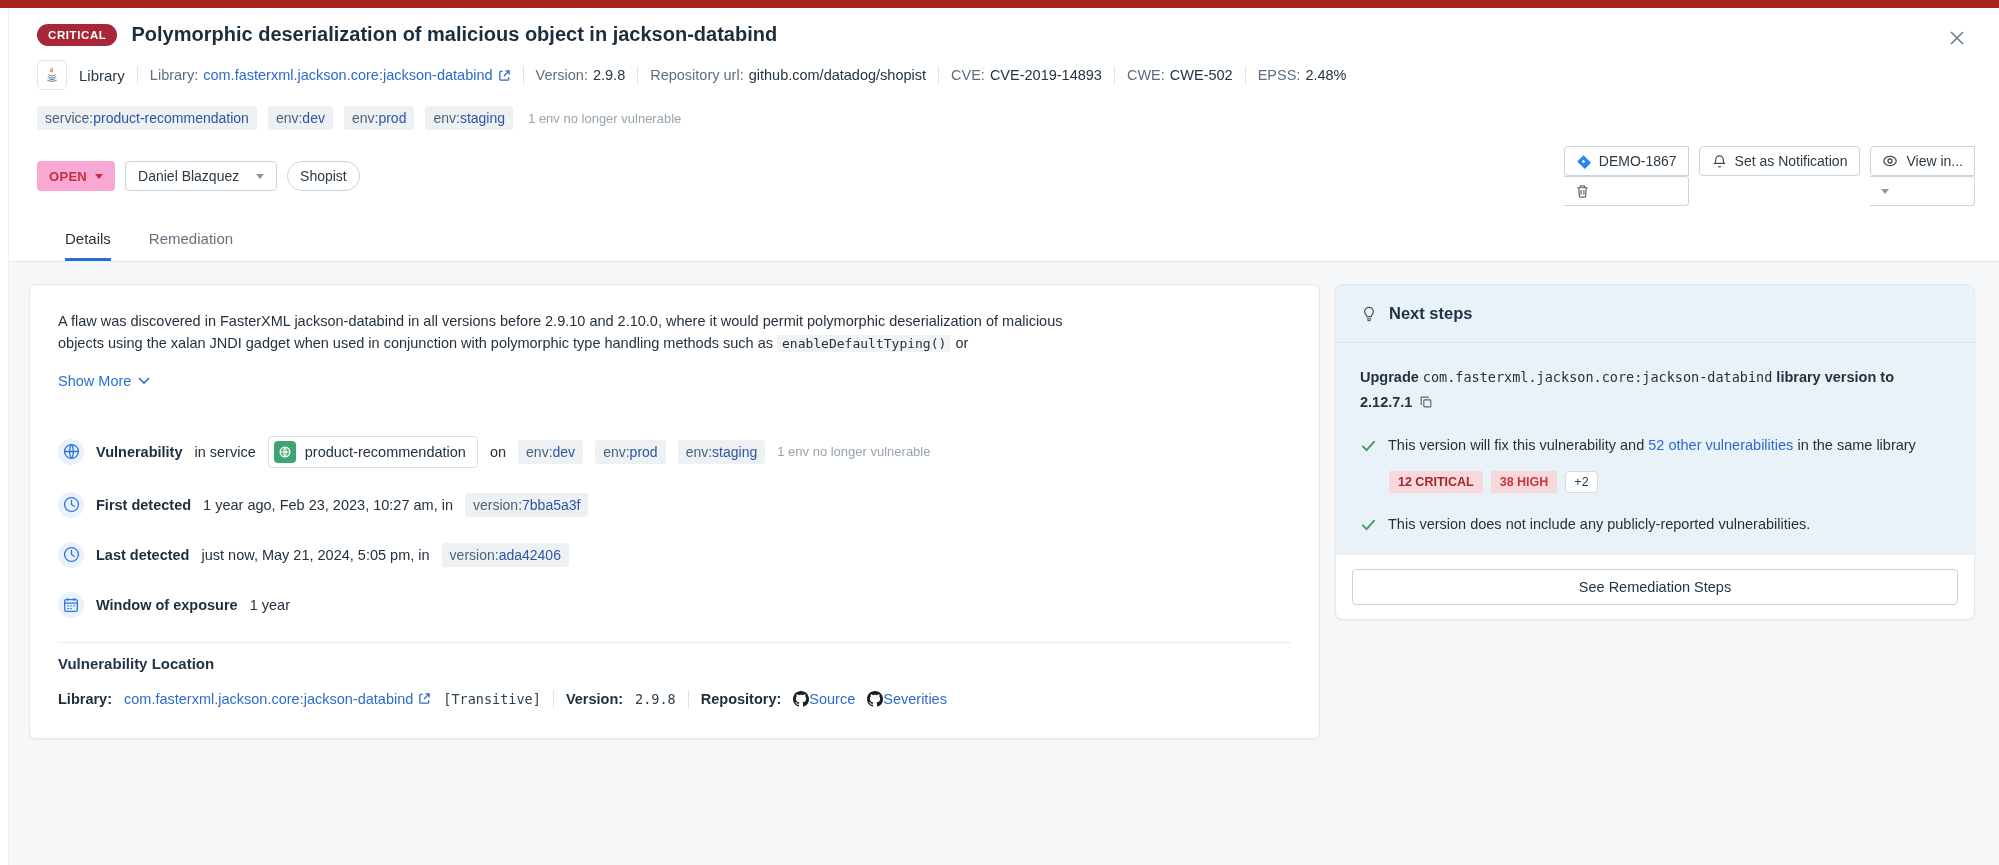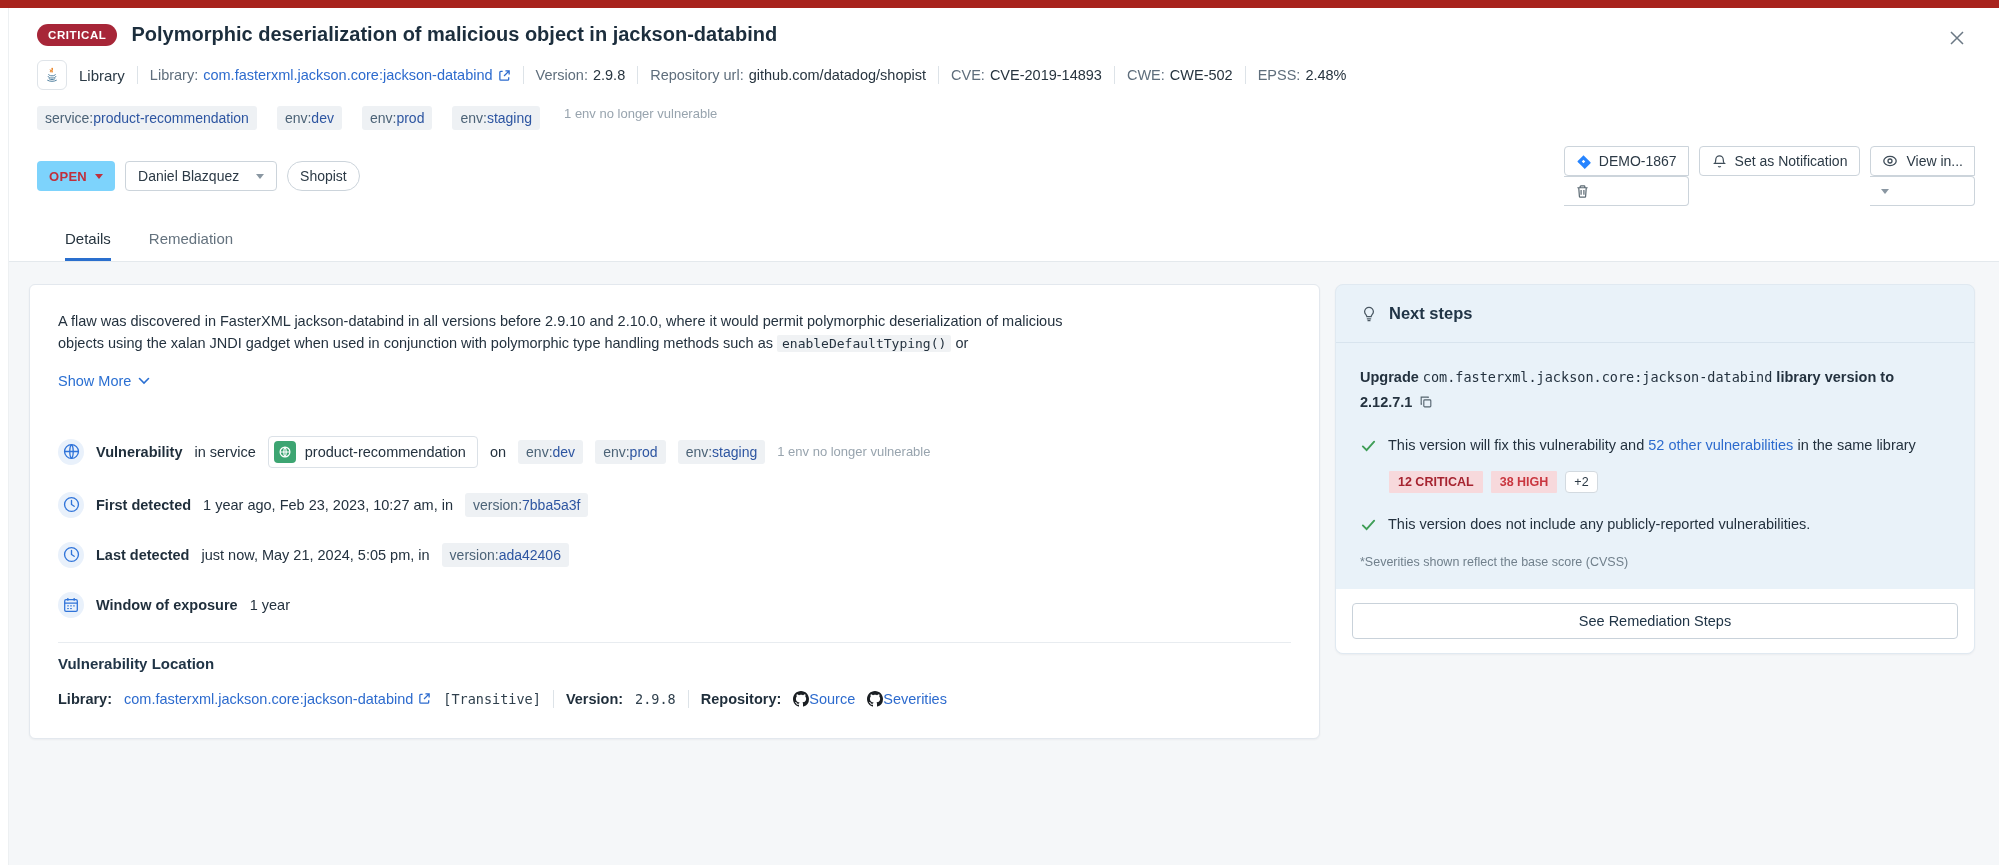--- a/index.html
+++ b/index.html
@@ -19,28 +19,28 @@
   .close-btn { position: absolute; top: 20px; right: 32px; cursor: pointer; line-height: 0; }
 
   .meta-row { display: flex; align-items: center; margin-top: 14px; font-size: 14.5px; color: #5f6e7c; gap: 12px; white-space: nowrap; }
   .chip { width: 30px; height: 30px; border: 1px solid #dfe4e9; border-radius: 6px; display: flex; align-items: center; justify-content: center; background: #fff; }
   .type-label { color: #2b3a46; font-size: 15px; }
   .sep { width: 1px; height: 18px; background: #dde3e8; flex: none; }
   .meta-item { display: inline-flex; gap: 5px; align-items: center; }
   .meta-value { color: #27343f; }
   .meta-link { color: #2d6bce; cursor: pointer; display: inline-flex; align-items: center; gap: 5px; }
 
-  .tags-row { display: flex; align-items: flex-start; gap: 20px; margin-top: 16px; }
+  .tags-row { display: flex; align-items: center; gap: 11px; margin-top: 16px; }
   .tag { background: #eef1f4; border-radius: 3px; padding: 4px 8px; font-size: 14px; cursor: pointer; white-space: nowrap; }
   .tag .k { color: #4c6377; } .tag .v { color: #2d55a1; }
   .tags-note { color: #98a4ae; font-size: 13px; margin-left: 4px; }
 
   .actions-row { display: flex; align-items: center; gap: 10px; margin-top: 16px; }
   .btn { display: inline-flex; align-items: center; gap: 8px; height: 30px; padding: 0 12px; border: 1px solid #ccd4db; border-radius: 4px; background: #fff; font-size: 14px; color: #2c3a46; cursor: pointer; font-family: inherit; }
-  .btn-open { background: #7dd3fc; border: none; color: #c0303c; font-weight: 700; font-size: 13px; letter-spacing: .3px; }
+  .btn-open { background: #f9a8d4; border: none; color: #c0303c; font-weight: 700; font-size: 13px; letter-spacing: .3px; }
   .caret { width: 0; height: 0; border-left: 4.5px solid transparent; border-right: 4.5px solid transparent; border-top: 5.5px solid #8a97a2; }
   .caret.red { border-top-color: #c0303c; }
   .btn-select { width: 152px; justify-content: space-between; }
   .btn-pill { border-radius: 15px; }
   .right-actions { margin-left: auto; display: flex; gap: 10px; }
   .btn-group { display: inline-flex; flex-direction: column; }
   .btn-group .seg { border: 1px solid #ccd4db; background: #fff; height: 30px; display: inline-flex; align-items: center; gap: 8px; padding: 0 11px; font-size: 14px; color: #2c3a46; cursor: pointer; }
   .btn-group .seg + .seg { border-left: none; }
   .btn-group .seg:first-child { border-radius: 4px 0 0 4px; }
   .btn-group .seg:last-child { border-radius: 0 4px 4px 0; }
@@ -362,21 +362,20 @@
           <span class="sev more">+2</span>
         </div>
 
         <div class="check-row">
           <svg viewBox="0 0 18 18" width="17" height="17" fill="none" stroke="#3f9e57" stroke-width="2" stroke-linecap="round">
               <path d="M3 10l4 4 8-9"></path>
             </svg>
           <span>This version does not include any publicly-reported vulnerabilities.</span>
         </div>
 
-        <div class="footnote">*Severities shown reflect the base score (CVSS)</div>
       </div>
       <div class="panel-footer">
         <button class="cta">See Remediation Steps</button>
       </div>
     </div>
 
   </div>
 </div>
 
 </body></html>

